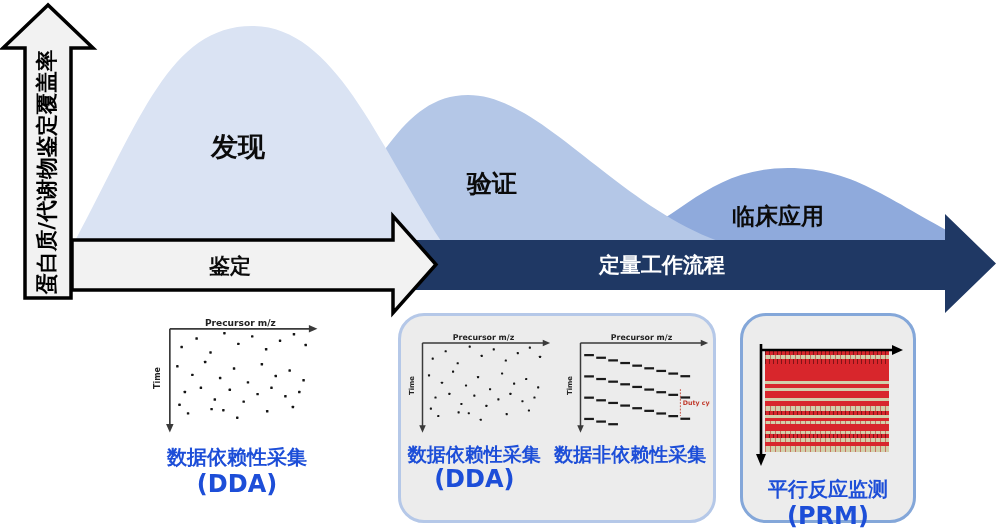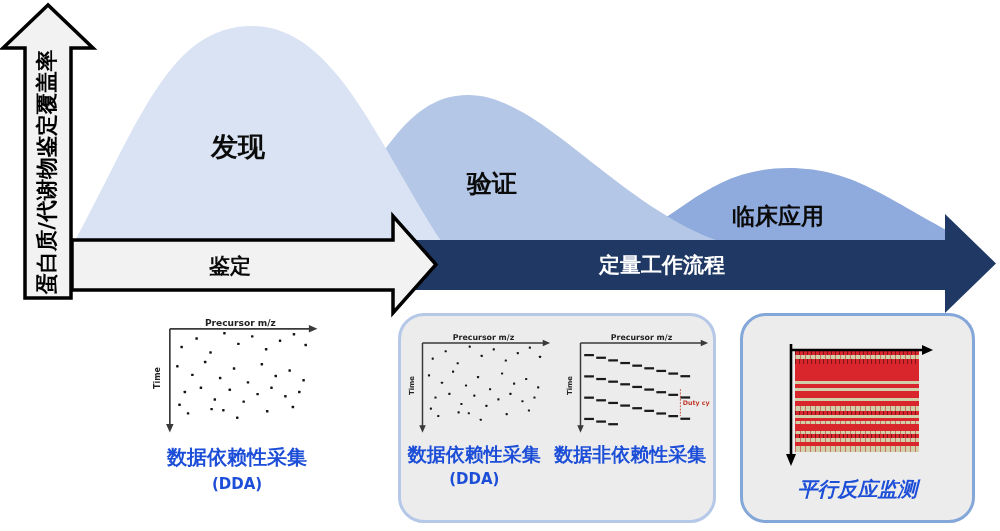--- a/index.html
+++ b/index.html
@@ -5,27 +5,27 @@
   html,body{margin:0;padding:0;background:#fff;}
   #stage{
     position:relative;width:1000px;height:531px;overflow:hidden;background:#ffffff;
     font-family:"DejaVu Sans","Liberation Sans",sans-serif;
   }
   #hero{position:absolute;left:0;top:0;}
   .panel{
     position:absolute;background:#ececec;border-radius:26px;box-sizing:border-box;
   }
   .panel.mid{left:398px;top:313px;width:318px;height:210px;border:3px solid #b5c8e8;}
-  .panel.right{left:740px;top:313px;width:235px;height:210px;border:3.5px solid #84a7d9;font-style:italic;}
+  .panel.right{left:740px;top:313px;width:176px;height:210px;border:3.5px solid #84a7d9;}
   .charts-row{display:flex;justify-content:center;gap:10px;margin-top:14px;}
   .method-labels{display:flex;margin-top:2px;}
   .method-label{
     text-align:center;font-weight:bold;color:#1d4ed8;font-size:19px;line-height:25px;
   }
-  .method-label .l2{font-size:15px;}
+  .method-label .l2{font-size:24px;}
   .standalone-dda{position:absolute;left:148px;top:316px;}
   .standalone-label{position:absolute;left:117px;top:444px;width:240px;}
   .standalone-label .method-label{font-size:20px;line-height:27px;}
   .mid-label-l{flex:0 0 47%;}
   .mid-label-r{flex:0 0 53%;}
   
   .prm-figure{position:relative;width:154px;height:128px;margin:24px auto 0 auto;}
   .prm-heatmap{
     position:absolute;left:14px;top:10px;width:124px;height:102px;
     display:flex;flex-direction:column;overflow:hidden;
@@ -249,17 +249,18 @@
       <svg class="prm-arrows" width="154" height="128" viewBox="0 0 154 128">
         <line x1="10" y1="10" x2="143" y2="10" stroke="#000" stroke-width="2.6"></line>
         <polygon points="141,5 152,10 141,15" fill="#000"></polygon>
         <line x1="10" y1="4" x2="10" y2="116" stroke="#000" stroke-width="2.6"></line>
         <polygon points="5,114 10,126 15,114" fill="#000"></polygon>
       </svg>
     </div>
     <div class="prm-label">
       <div class="method-label">
         <div>平行反应监测</div>
+        <div class="l2">(PRM)</div>
       </div>
     </div>
   </div>
 
 </div>
 
 </body></html>

